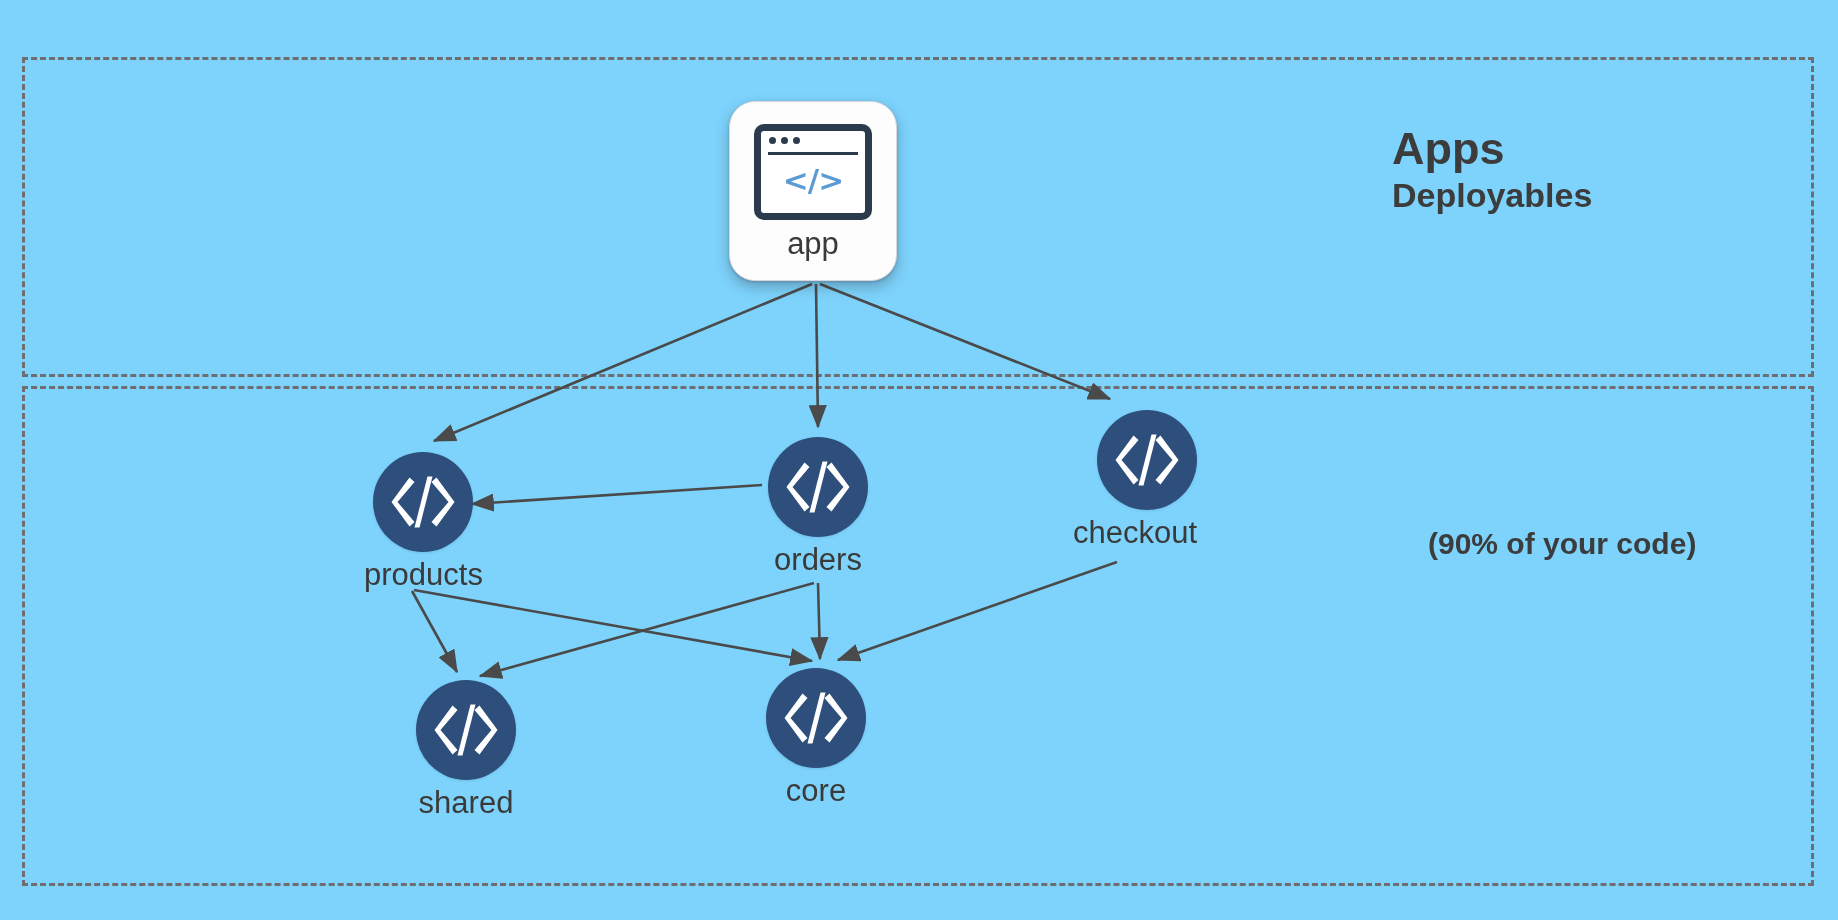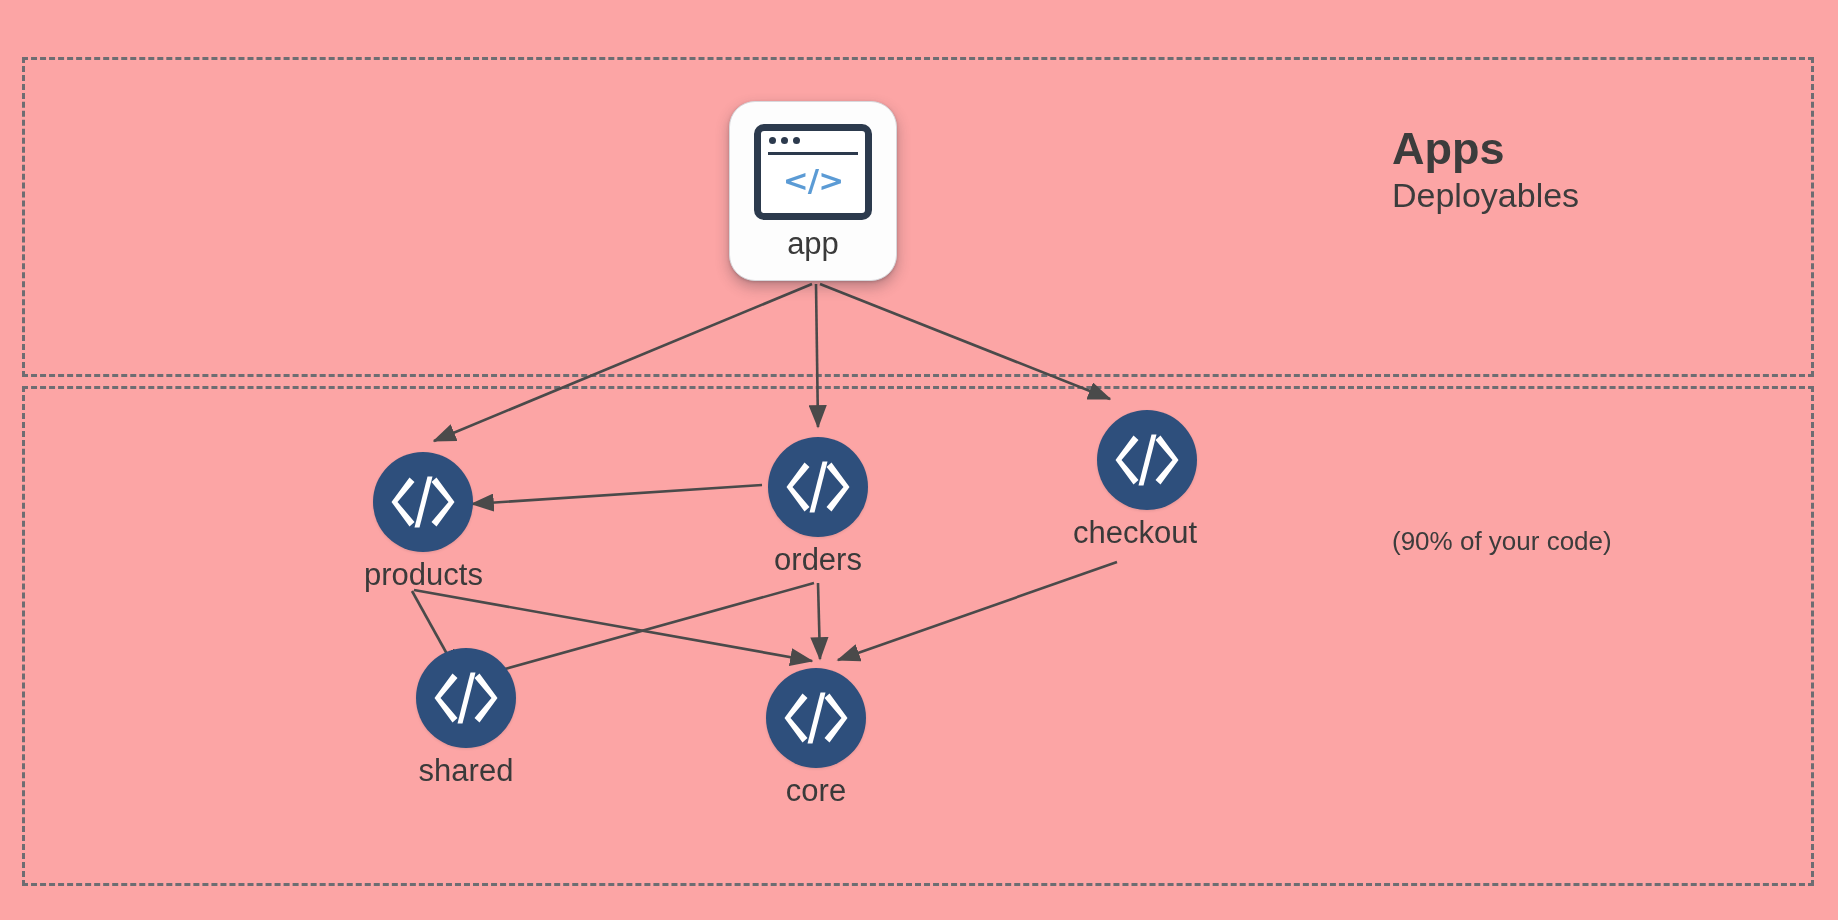--- a/index.html
+++ b/index.html
@@ -13,21 +13,21 @@
     height: 920px;
     overflow: hidden;
     font-family: "Liberation Sans", "DejaVu Sans", sans-serif;
     position: relative;
   }
   #stage {
     position: absolute;
     left: 0; top: 0;
     width: 1838px;
     height: 920px;
-    background: #fca5a5;
+    background: #7dd3fc;
   }
 
   
   .zone-box {
     position: absolute;
     border: 3px dashed #6d6d72;
     box-sizing: border-box;
     background: transparent;
   }
   #zone-apps {
@@ -50,28 +50,29 @@
   }
   .zone-title {
     font-size: 45px;
     font-weight: bold;
     color: #3c3c3c;
     line-height: 1.05;
     white-space: nowrap;
   }
   .zone-sub {
     font-size: 34px;
-    font-weight: normal;
+    font-weight: bold;
     color: #3c3c3c;
     line-height: 1.15;
     white-space: nowrap;
     margin-top: 4px;
   }
   .zone-sub.small {
-    font-size: 26px;
+    font-size: 30px;
+    margin-left: 36px;
   }
   #legend-apps { left: 1392px; top: 125px; }
   #legend-libs { left: 1392px; top: 523px; }
 
   
   #edges {
     position: absolute;
     left: 0; top: 0;
     width: 1838px;
     height: 920px;
@@ -172,21 +173,21 @@
     font-size: 31px;
     color: #3a3a3a;
     white-space: nowrap;
     line-height: 1;
   }
 
   
   #node-products { left: 364px; top: 452px; }
   #node-orders   { left: 768px; top: 437px; }
   #node-checkout { left: 1073px; top: 410px; align-items: flex-end; }
-  #node-shared   { left: 416px; top: 648px; text-align: center; }
+  #node-shared   { left: 416px; top: 680px; text-align: center; }
   #node-core     { left: 766px; top: 668px; justify-content: space-between; }
 </style>
 </head>
 <body>
 
 <div id="stage">
 
   <div class="zone-box" id="zone-apps"></div>
   <div class="zone-box" id="zone-libs"></div>
 

